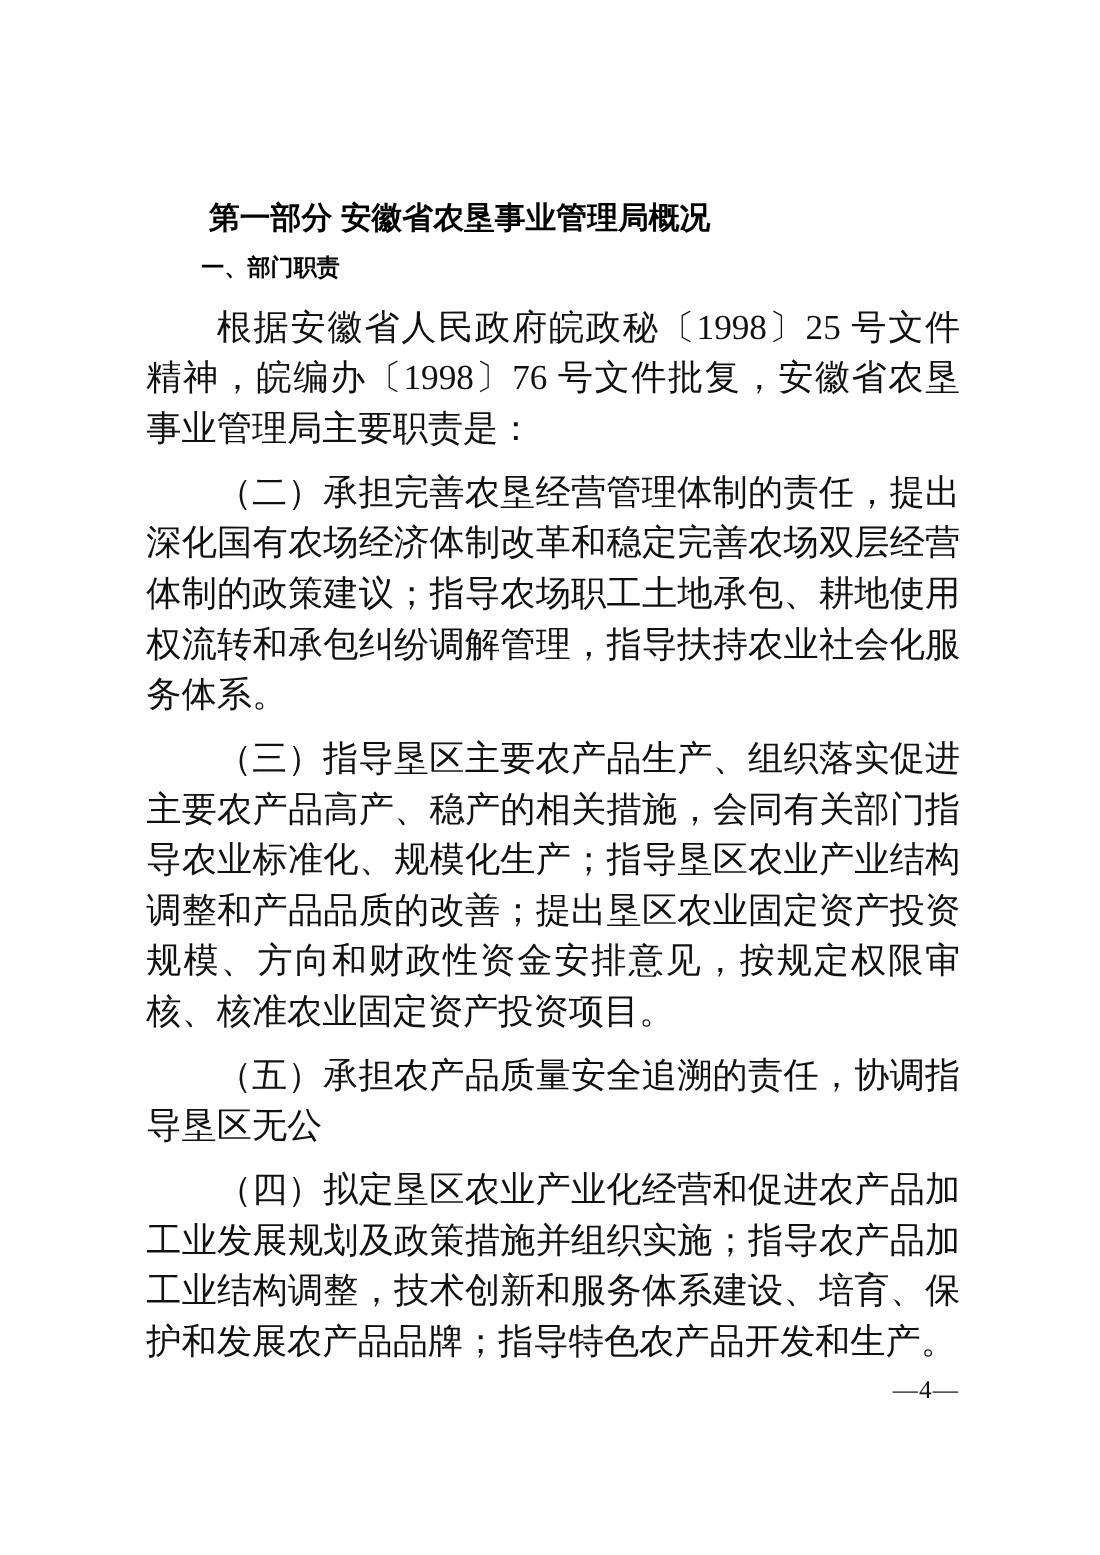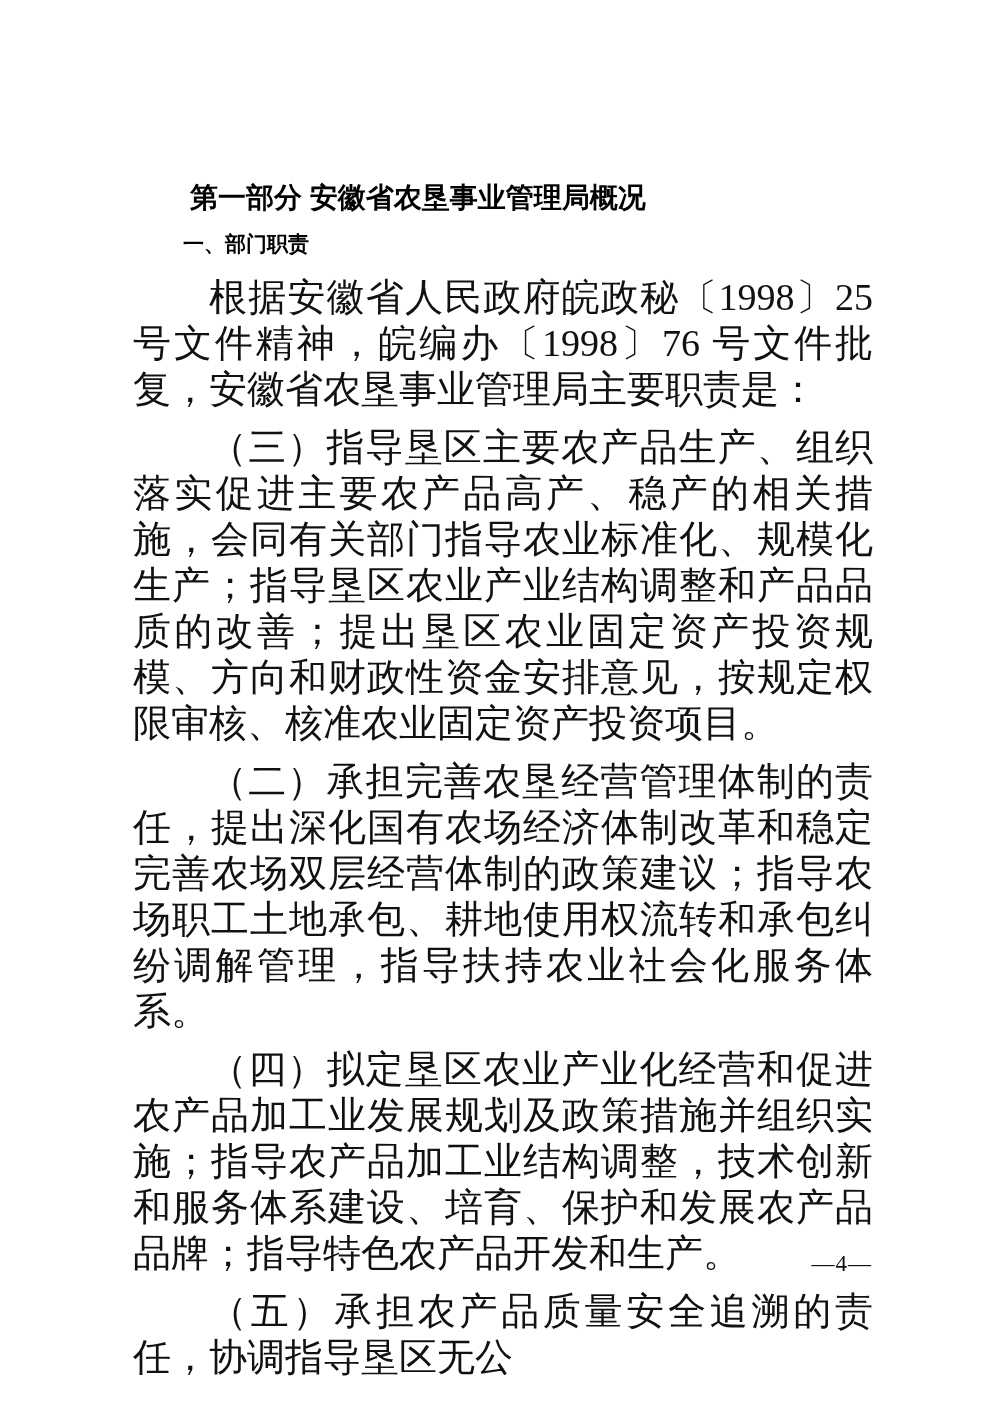--- a/index.html
+++ b/index.html
@@ -35,21 +35,21 @@
     font-weight: bold;
     font-size: 21px;
     line-height: 36px;
     color: #000000;
     margin: 0 0 10px 50px;
     white-space: nowrap;
   }
   .body-text p {
     font-family: "Liberation Serif", "DejaVu Serif", serif;
     font-weight: normal;
-    font-size: 38px;
+    font-size: 32px;
     line-height: 46px;
     color: #111111;
     margin: 12px 0 5px 0;
     text-indent: 2em;
     text-align: justify;
     text-justify: inter-ideograph;
   }
   .page-number {
     position: absolute;
     top: 1250px;
@@ -63,20 +63,20 @@
 </style>
 </head>
 <body>
 
 <div class="page">
   <div class="content">
     <h1 class="doc-title">第一部分 安徽省农垦事业管理局概况</h1>
     <h2 class="section-heading">一、部门职责</h2>
     <div class="body-text">
       <p>根据安徽省人民政府皖政秘〔1998〕25 号文件精神，皖编办〔1998〕76 号文件批复，安徽省农垦事业管理局主要职责是：</p>
+      <p>（二）承担完善农垦经营管理体制的责任，提出深化国有农场经济体制改革和稳定完善农场双层经营体制的政策建议；指导农场职工土地承包、耕地使用权流转和承包纠纷调解管理，指导扶持农业社会化服务体系。</p>
       <p>（三）指导垦区主要农产品生产、组织落实促进主要农产品高产、稳产的相关措施，会同有关部门指导农业标准化、规模化生产；指导垦区农业产业结构调整和产品品质的改善；提出垦区农业固定资产投资规模、方向和财政性资金安排意见，按规定权限审核、核准农业固定资产投资项目。</p>
-      <p>（二）承担完善农垦经营管理体制的责任，提出深化国有农场经济体制改革和稳定完善农场双层经营体制的政策建议；指导农场职工土地承包、耕地使用权流转和承包纠纷调解管理，指导扶持农业社会化服务体系。</p>
+      <p>（五）承担农产品质量安全追溯的责任，协调指导垦区无公</p>
       <p>（四）拟定垦区农业产业化经营和促进农产品加工业发展规划及政策措施并组织实施；指导农产品加工业结构调整，技术创新和服务体系建设、培育、保护和发展农产品品牌；指导特色农产品开发和生产。</p>
-      <p>（五）承担农产品质量安全追溯的责任，协调指导垦区无公</p>
     </div>
   </div>
   <div class="page-number">—4—</div>
 </div>
 
 </body></html>

